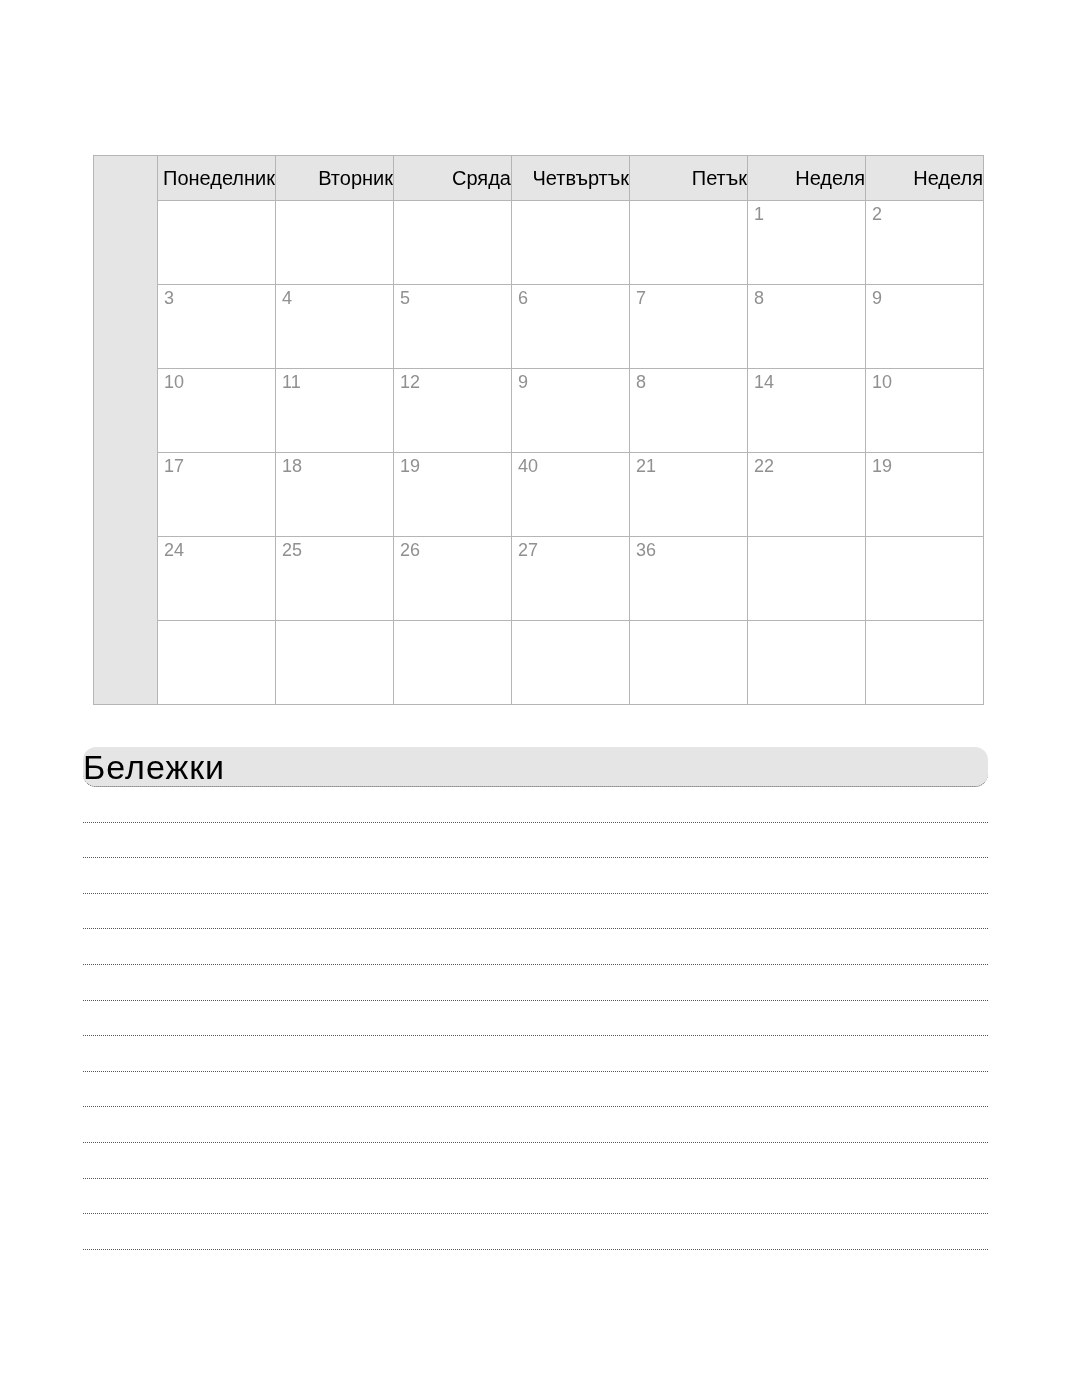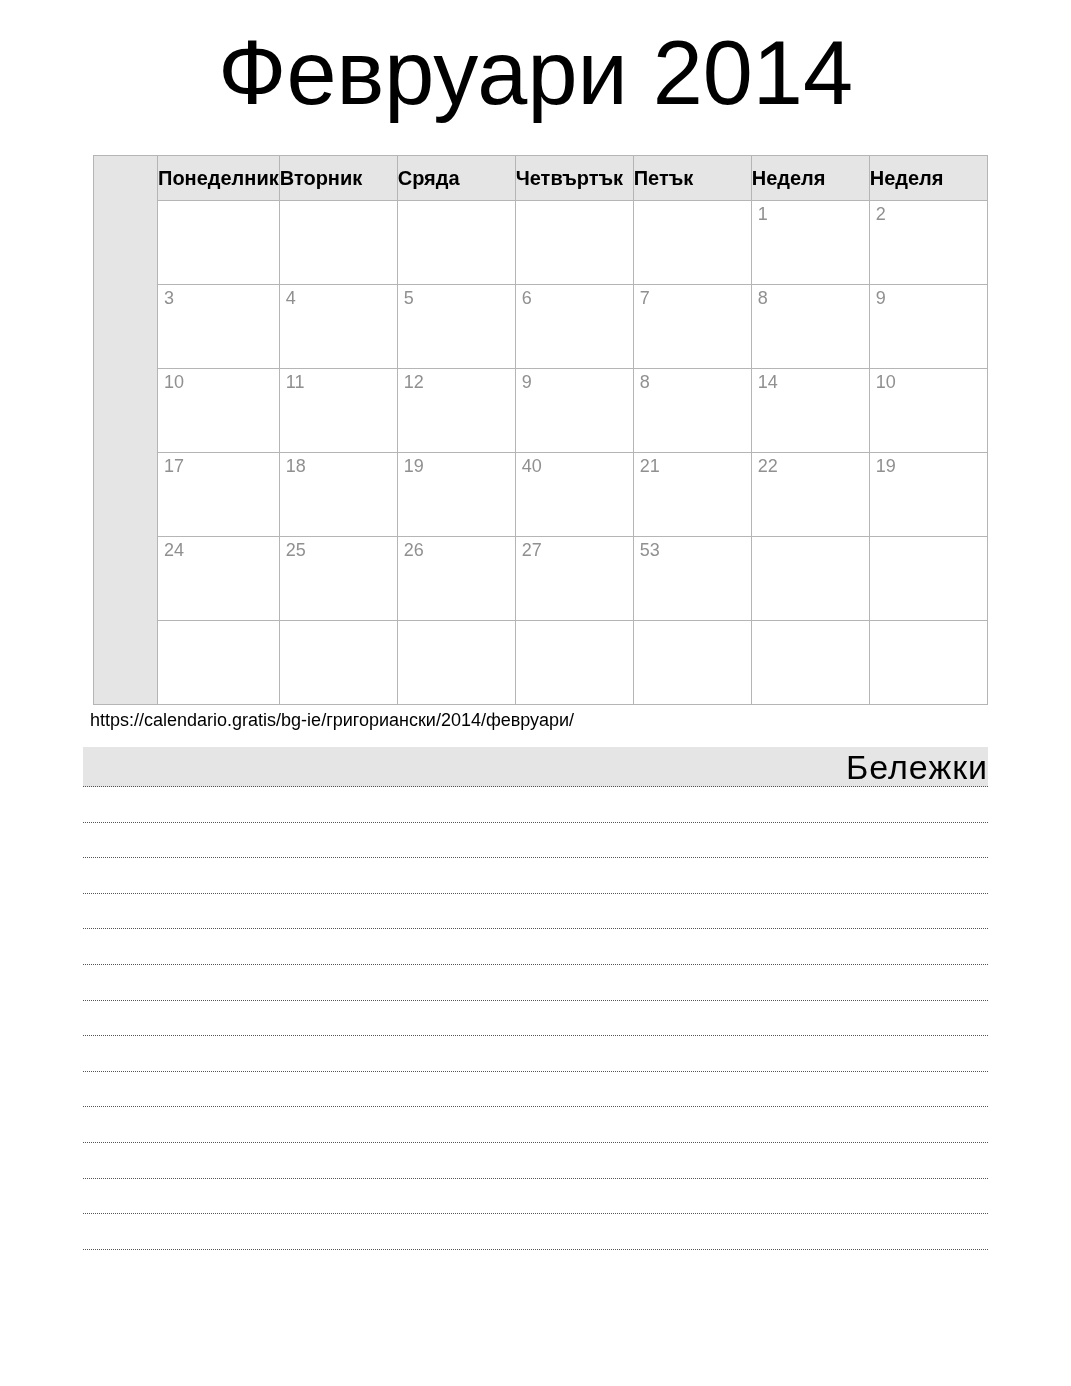--- a/index.html
+++ b/index.html
@@ -38,23 +38,23 @@
   th.gutter {
     width: 63px;
     background: #e5e5e5;
     padding: 0;
   }
   th.weekday {
     width: 117px;
     height: 44px;
     background: #e5e5e5;
     font-size: 20px;
-    font-weight: 700;
+    font-weight: 400;
     color: #000000;
-    text-align: left;
+    text-align: right;
     vertical-align: middle;
     padding: 0;
   }
   td.day {
     width: 117px;
     height: 84px;
     background: #ffffff;
     vertical-align: top;
     text-align: left;
     font-size: 18px;
@@ -73,37 +73,37 @@
   .notes {
     position: absolute;
     left: 83px;
     top: 747px;
     width: 905px;
   }
   .notes-header {
     height: 39px;
     background: #e5e5e5;
     border-bottom: 1px dotted #555555;
-    text-align: right;
+    text-align: left;
     font-size: 34px;
     letter-spacing: 1px;
     color: #000000;
     line-height: 40px;
+    border-radius: 13px;
   }
   .notes-line {
     height: 34.6px;
     border-bottom: 1px dotted #555555;
   }
 </style>
 </head>
 <body>
 
 <div class="page">
 
-  <h1 class="title">Февруари 2014</h1>
 
   <table class="calendar">
     <tbody>
         <tr>
       <th class="gutter" rowspan="7"></th>
       <th class="weekday">Понеделник</th>
       <th class="weekday">Вторник</th>
       <th class="weekday">Сряда</th>
       <th class="weekday">Четвъртък</th>
       <th class="weekday">Петък</th>
@@ -144,37 +144,36 @@
       <td class="day">40</td>
       <td class="day">21</td>
       <td class="day">22</td>
       <td class="day">19</td>
     </tr>
     <tr>
       <td class="day">24</td>
       <td class="day">25</td>
       <td class="day">26</td>
       <td class="day">27</td>
-      <td class="day">53</td>
+      <td class="day">36</td>
       <td class="day"></td>
       <td class="day"></td>
     </tr>
     <tr>
       <td class="day"></td>
       <td class="day"></td>
       <td class="day"></td>
       <td class="day"></td>
       <td class="day"></td>
       <td class="day"></td>
       <td class="day"></td>
     </tr>
   </tbody>
     </table>
 
-  <div class="source-url">https://calendario.gratis/bg-ie/григориански/2014/февруари/</div>
 
   <div class="notes">
     <div class="notes-header">Бележки</div>
     <div class="notes-line"></div>
     <div class="notes-line"></div>
     <div class="notes-line"></div>
     <div class="notes-line"></div>
     <div class="notes-line"></div>
     <div class="notes-line"></div>
     <div class="notes-line"></div>

